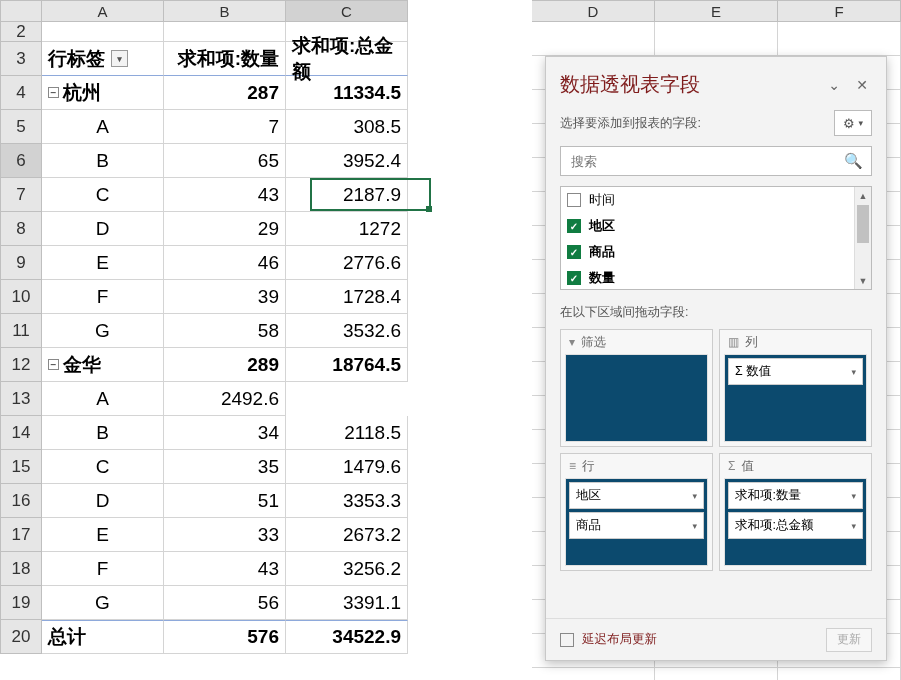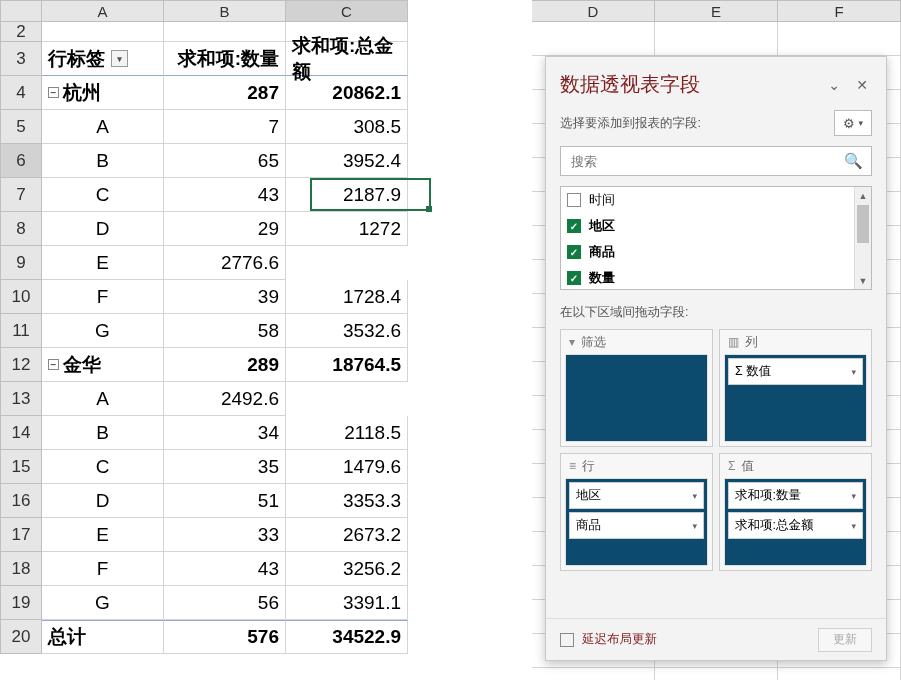--- a/index.html
+++ b/index.html
@@ -96,21 +96,21 @@
   .zone-body  { flex:1; background:#0c4a6e; margin:0 4px 4px 4px; border:1px solid #e0e0e0;
                 padding:3px; overflow:hidden;}
   .zitm       { height:27px; border:1px solid #ccc; background:#fff; margin-bottom:3px;
                 display:flex; align-items:center; padding:0 6px; font-size:12.5px;}
   .zitm .dd   { margin-left:auto; font-size:9px; color:#666; }
 
   .pane-ftr   { margin-top:auto; height:42px; border-top:1px solid #ddd;
                 display:flex; align-items:center; padding:0 14px; }
   .pane-ftr .cb { width:14px; height:14px; border:1px solid #888; margin-right:8px;}
   .pane-ftr-lbl { font-size:12.5px; color:#7f1d1d; flex:1; }
-  .updbtn     { width:54px; height:24px; border:1px solid #d0d0d0; background:#f7f7f7;
+  .updbtn     { width:46px; height:24px; border:1px solid #d0d0d0; background:#f7f7f7;
                 color:#aaa; font-size:12px; display:flex; align-items:center; justify-content:center;}
 
   
   .bg-grid    { position:absolute; left:532px; top:22px; width:369px; height:658px;
                 background:
                   repeating-linear-gradient(to right, transparent 0 122px, #d4d4d4 122px 123px),
                   repeating-linear-gradient(to bottom, transparent 0 33px, #d4d4d4 33px 34px); }
 </style>
 </head>
 <body>
@@ -149,21 +149,21 @@
     <div class="cell hdr r">求和项:总金额</div>
   </div>
 
   <div class="row">
     <div class="rowhdr">4</div>
     <div class="cell b">
       <span class="collapse">−</span>
       <span>杭州</span>
     </div>
     <div class="cell b r">287</div>
-    <div class="cell b r">20862.1</div>
+    <div class="cell b r">11334.5</div>
   </div>
 
   <div class="row">
       <div class="rowhdr">5</div>
     <div class="cell c">A</div>
     <div class="cell r">7</div>
     <div class="cell r">308.5</div>
     </div>
   <div class="row">
       <div class="rowhdr sel">6</div>
@@ -179,20 +179,21 @@
     </div>
   <div class="row">
       <div class="rowhdr">8</div>
     <div class="cell c">D</div>
     <div class="cell r">29</div>
     <div class="cell r">1272</div>
     </div>
   <div class="row">
       <div class="rowhdr">9</div>
     <div class="cell c">E</div>
+    <div class="cell r">46</div>
     <div class="cell r">2776.6</div>
     </div>
   <div class="row">
       <div class="rowhdr">10</div>
     <div class="cell c">F</div>
     <div class="cell r">39</div>
     <div class="cell r">1728.4</div>
     </div>
   <div class="row">
       <div class="rowhdr">11</div>

